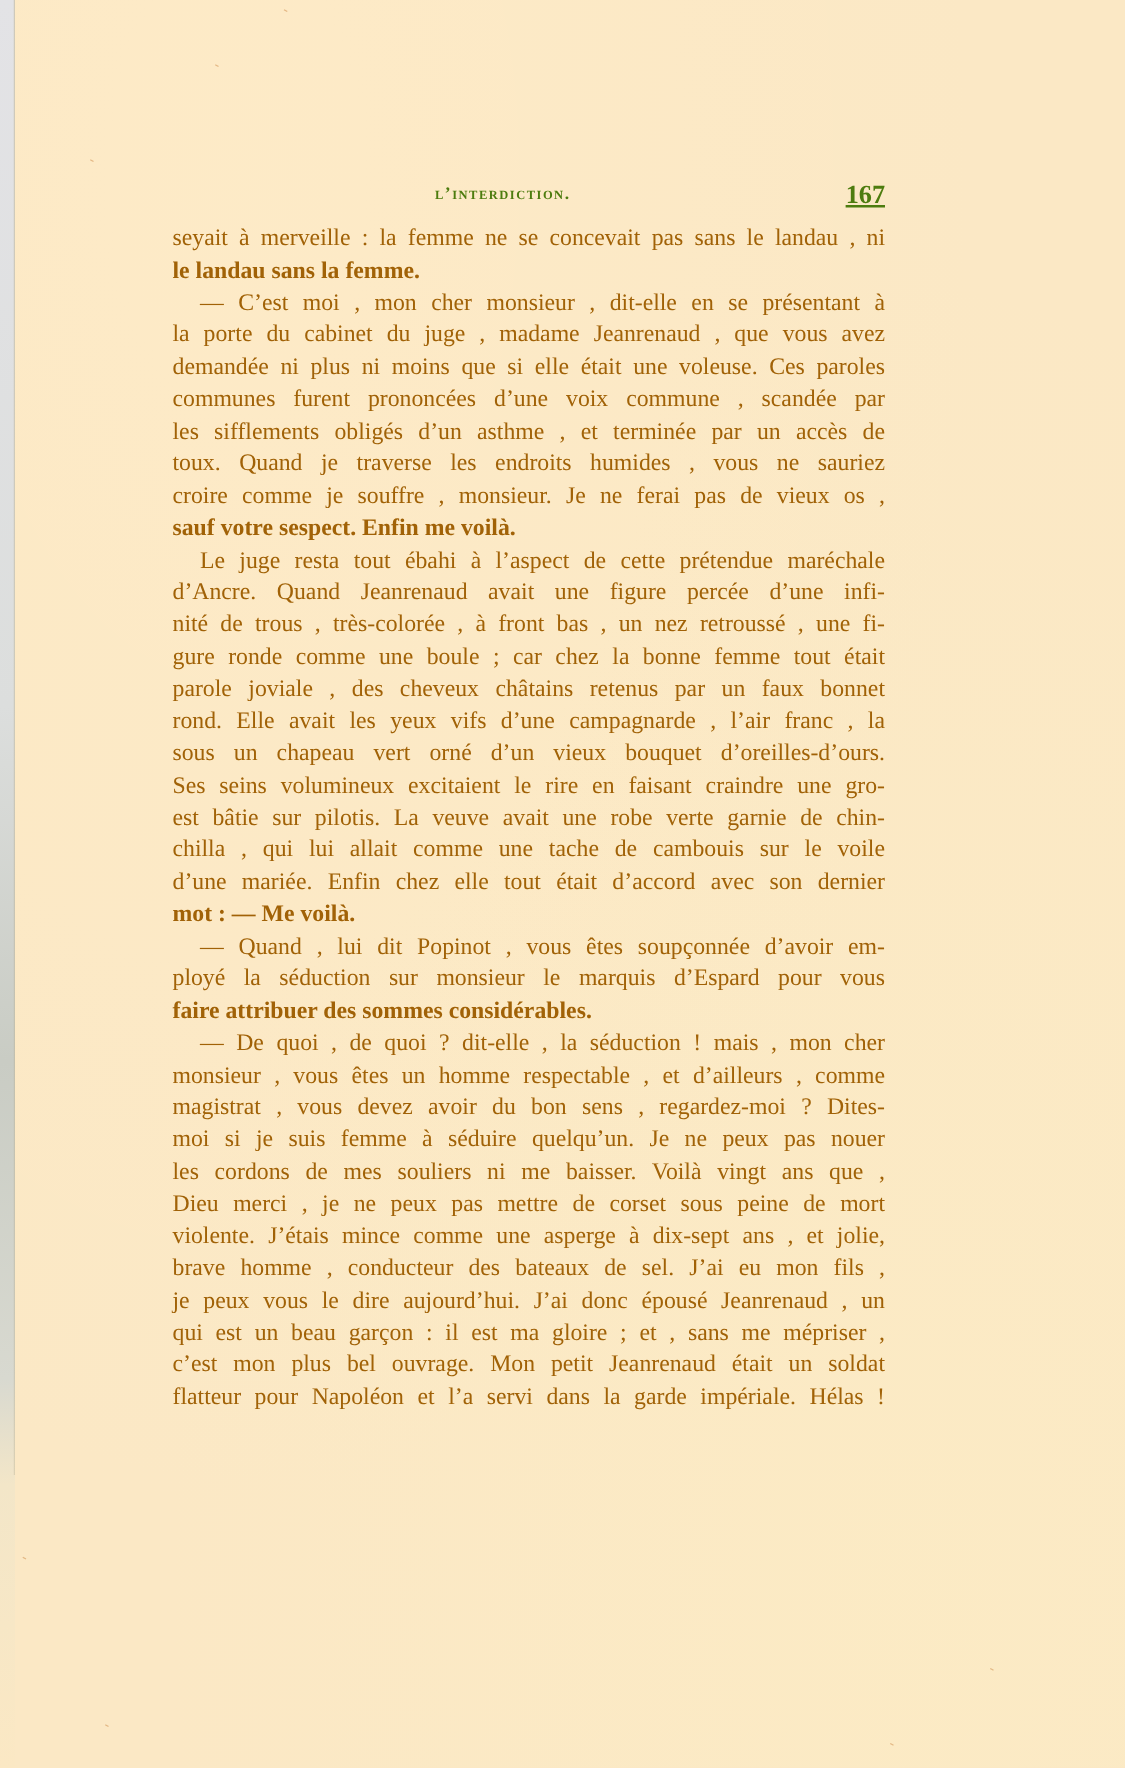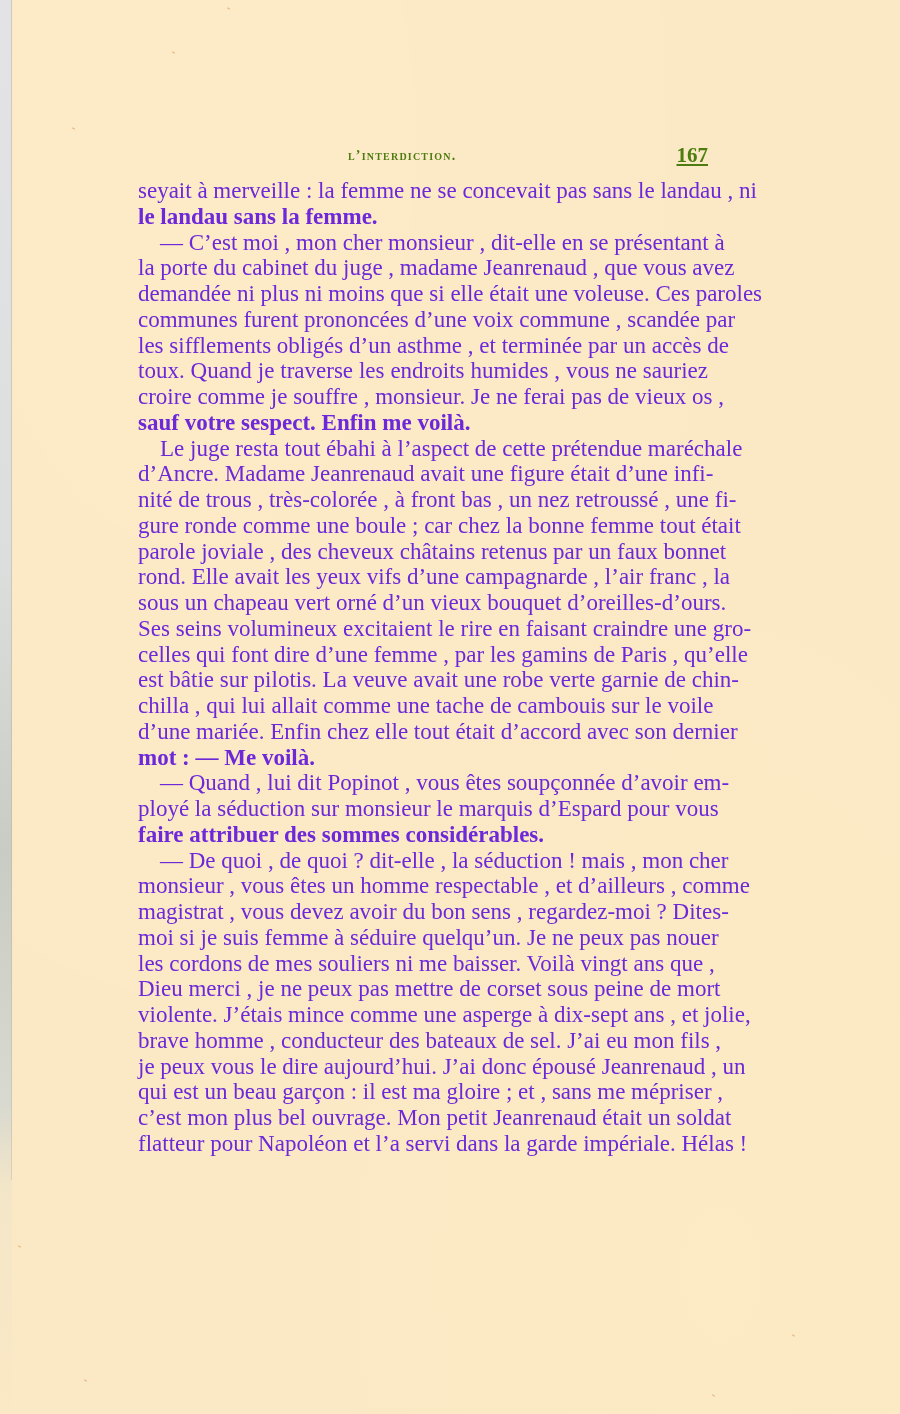--- a/index.html
+++ b/index.html
@@ -74,23 +74,23 @@
       font-size: 21px;
       font-weight: bold;
       text-decoration: underline;
     }
     .text-block {
       position: absolute;
       left: 138px;
       top: 178px;
       width: 570px;
       font-family: "Liberation Serif", serif;
-      font-size: 23px;
+      font-size: 19px;
       line-height: 25.75px;
-      color: #6d28d9;
+      color: #a16207;
     }
     .line {
       display: block;
       height: 25.75px;
       white-space: nowrap;
       text-align: justify;
       text-align-last: justify;
       overflow: visible;
     }
     .line.indent {
@@ -134,28 +134,27 @@
     <span class="line">demandée ni plus ni moins que si elle était une voleuse. Ces paroles</span>
     <span class="line">communes furent prononcées d’une voix commune , scandée par</span>
     <span class="line">les sifflements obligés d’un asthme , et terminée par un accès de</span>
     <span class="line">toux. Quand je traverse les endroits humides , vous ne sauriez</span>
     <span class="line">croire comme je souffre , monsieur. Je ne ferai pas de vieux os ,</span>
     <span class="line last">sauf votre sespect. Enfin me voilà.</span>
   </div>
 
   <div>
     <span class="line indent">Le juge resta tout ébahi à l’aspect de cette prétendue maréchale</span>
-    <span class="line">d’Ancre. Madame Jeanrenaud avait une figure était d’une infi-</span>
+    <span class="line">d’Ancre. Quand Jeanrenaud avait une figure percée d’une infi-</span>
     <span class="line">nité de trous , très-colorée , à front bas , un nez retroussé , une fi-</span>
     <span class="line">gure ronde comme une boule ; car chez la bonne femme tout était</span>
     <span class="line">parole joviale , des cheveux châtains retenus par un faux bonnet</span>
     <span class="line">rond. Elle avait les yeux vifs d’une campagnarde , l’air franc , la</span>
     <span class="line">sous un chapeau vert orné d’un vieux bouquet d’oreilles-d’ours.</span>
     <span class="line">Ses seins volumineux excitaient le rire en faisant craindre une gro-</span>
-    <span class="line">celles qui font dire d’une femme , par les gamins de Paris , qu’elle</span>
     <span class="line">est bâtie sur pilotis. La veuve avait une robe verte garnie de chin-</span>
     <span class="line">chilla , qui lui allait comme une tache de cambouis sur le voile</span>
     <span class="line">d’une mariée. Enfin chez elle tout était d’accord avec son dernier</span>
     <span class="line last">mot : — Me voilà.</span>
   </div>
 
   <div>
     <span class="line indent">— Quand , lui dit Popinot , vous êtes soupçonnée d’avoir em-</span>
     <span class="line">ployé la séduction sur monsieur le marquis d’Espard pour vous</span>
     <span class="line last">faire attribuer des sommes considérables.</span>

